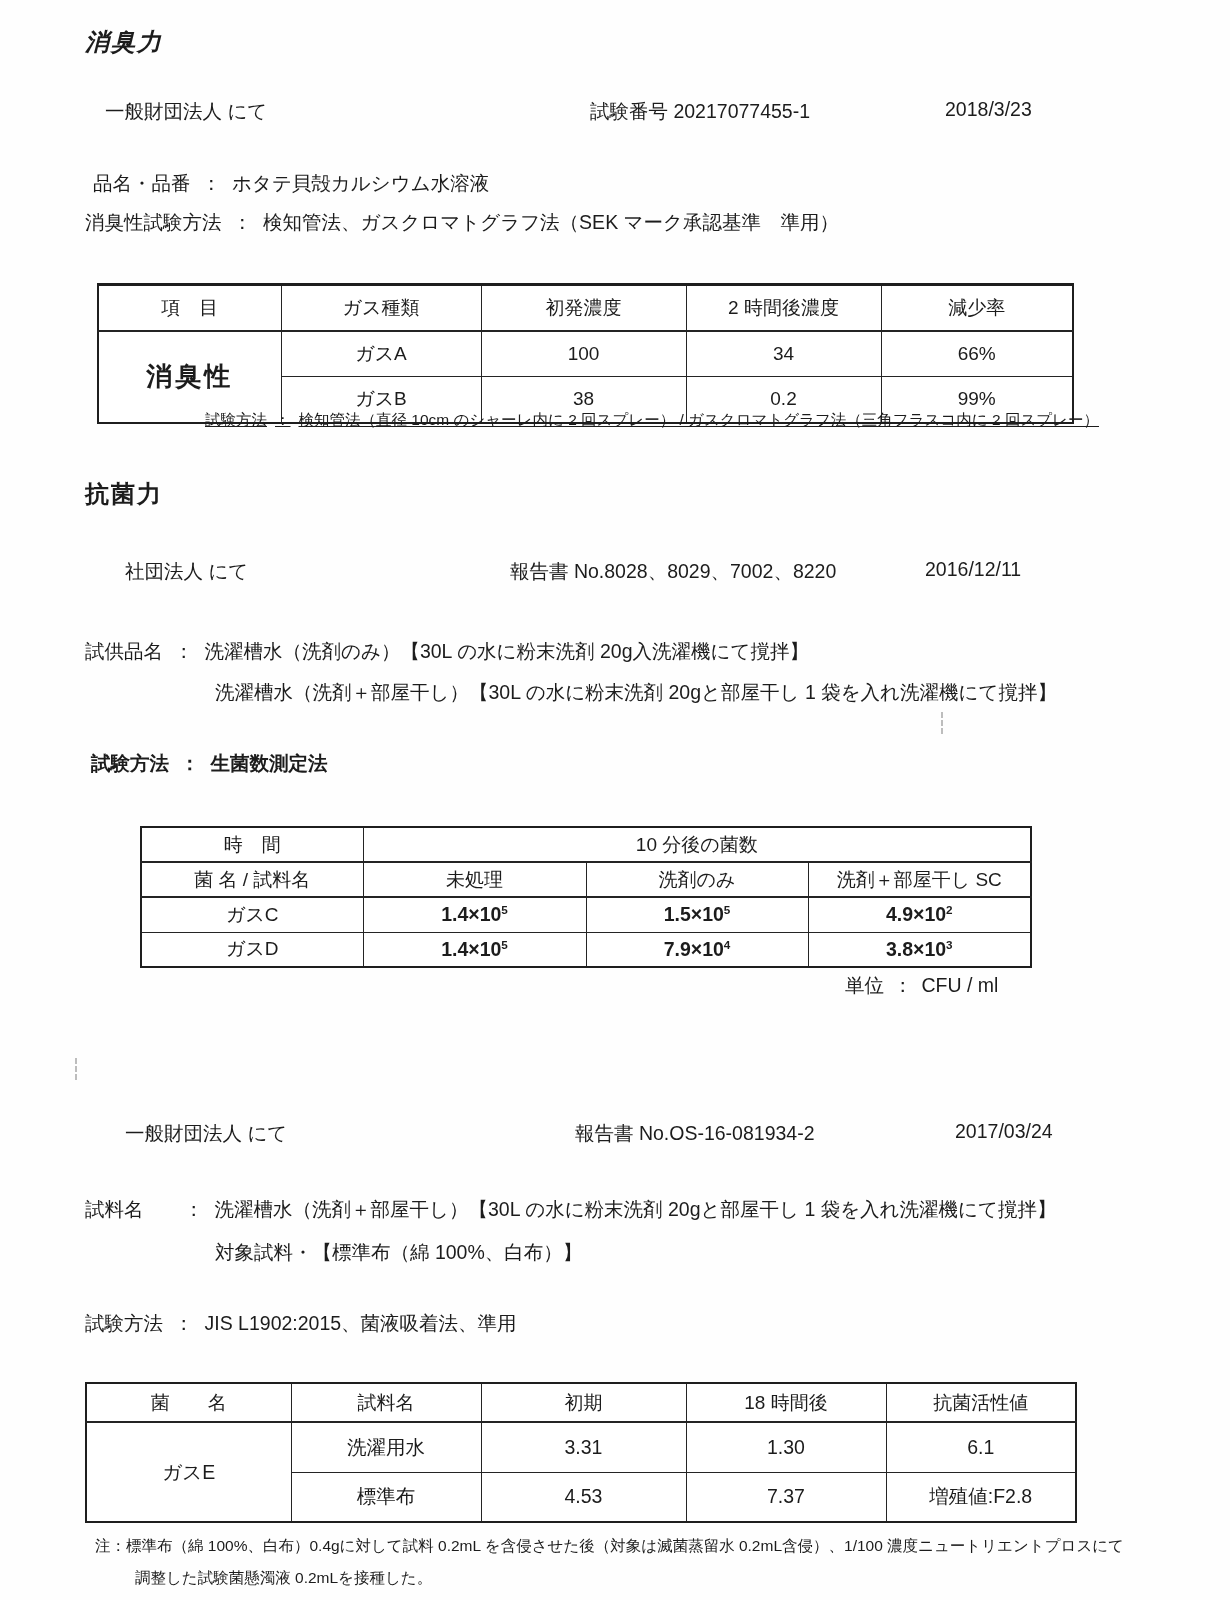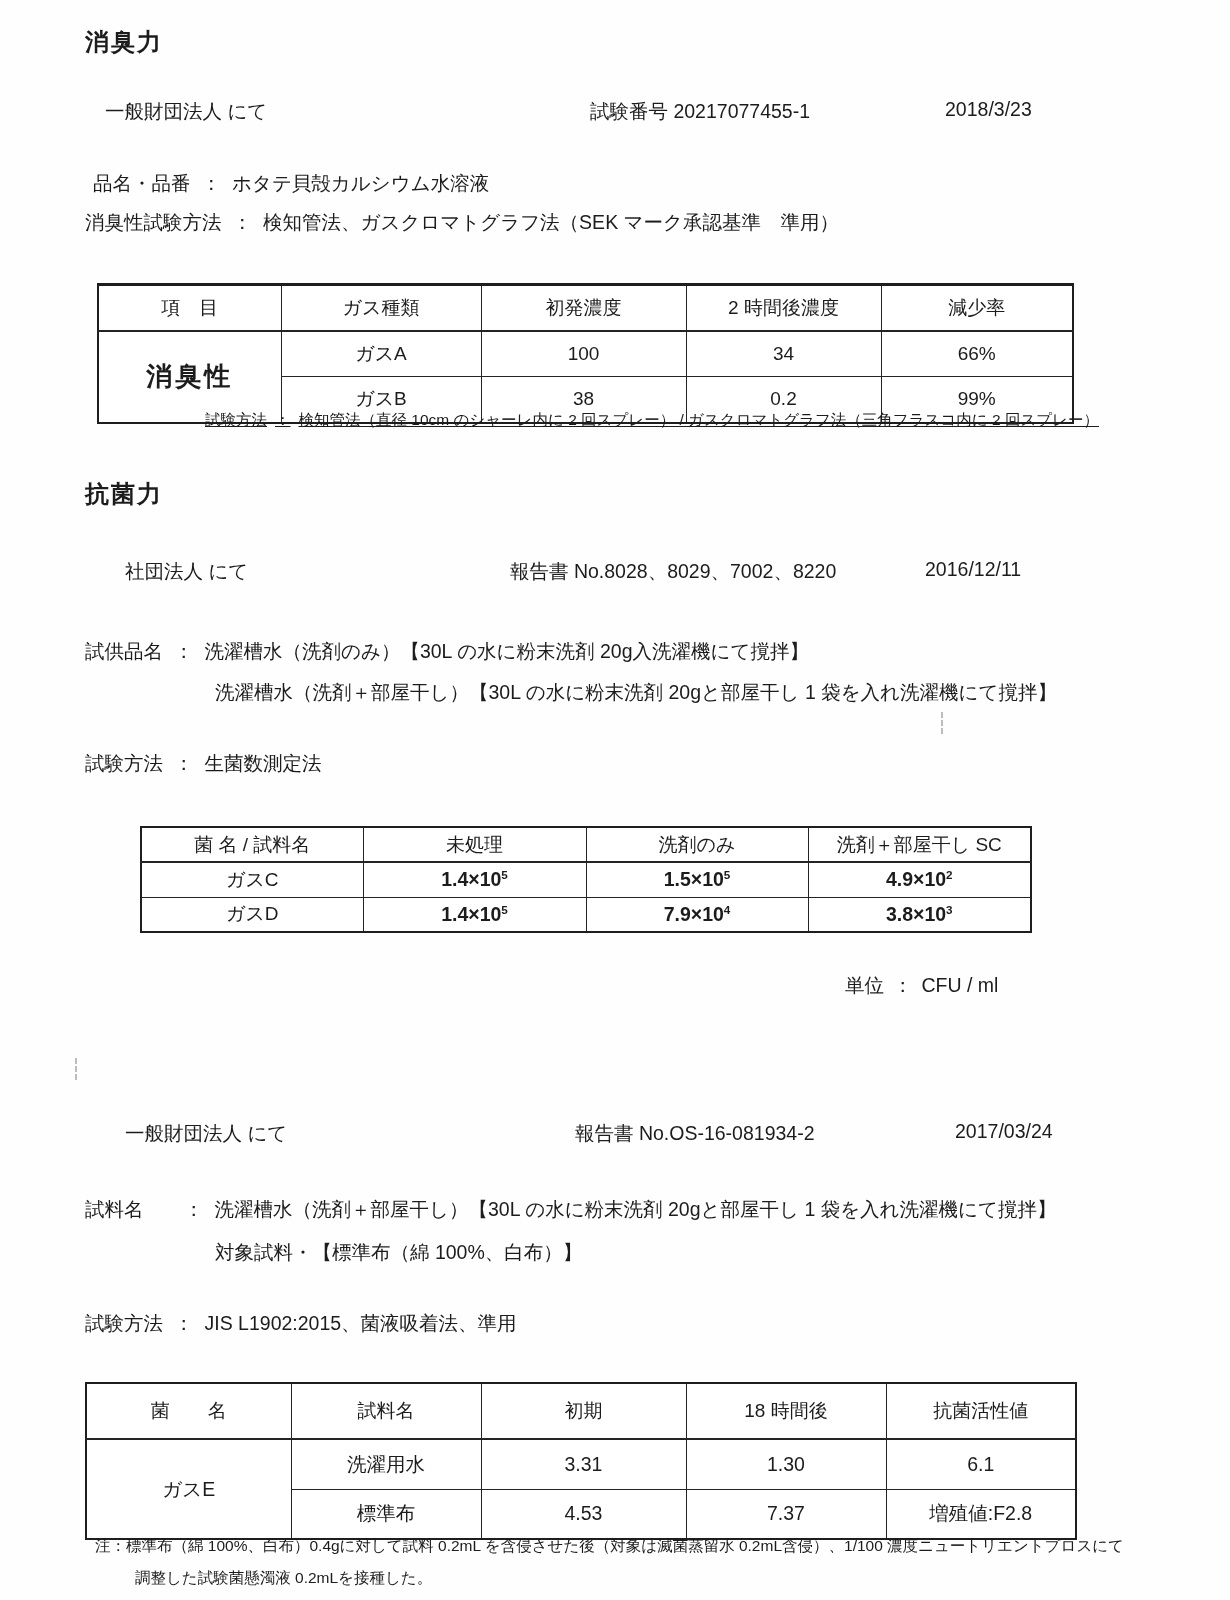--- a/index.html
+++ b/index.html
@@ -25,32 +25,32 @@
   .t1 th { border-bottom-width:2.2px; }
   .group-cell { font-size:26px; font-weight:bold; letter-spacing:3px; }
 
   .t2 { border:2.6px solid #1e1e1e; }
   .t2 th, .t2 td { height:35px; }
   .t2 tr.thick th { border-bottom-width:2.4px; }
   .t2 td.val { font-weight:bold; font-size:19.5px;margin-top:13px; }
   sup { font-size:0.6em; vertical-align:super; line-height:0; font-weight:inherit; }
 
   .t3 { border:2.8px solid #1e1e1e; }
-  .t3 th { height:56px; border-bottom-width:2.2px;margin-top:20px; }
+  .t3 th { height:39px; border-bottom-width:2.2px;margin-top:20px; }
   .t3 td { height:50px; font-size:19.5px; }
   .big-val { font-size:22px; }
 
   .artifact { position:absolute; width:0; height:22px; border-left:2px dashed #bdbdbd; }
 </style>
 </head>
 <body>
 
 <div class="page">
 
-  <div class="abs sec-title" style="left:85px; top:26px;">消臭力</div>
+  <div class="abs sec-title" style="left:85px; top:26px;font-style:italic;">消臭力</div>
 
   <div class="abs body-text" style="left:105px; top:98px;">一般財団法人 にて</div>
   <div class="abs body-text" style="left:590px; top:98px;">試験番号 20217077455-1</div>
   <div class="abs body-text" style="left:945px; top:98px;">2018/3/23</div>
 
   <div class="abs body-text" style="left:70px; top:170px;margin-left:23px;">
     <span>品名・品番</span><span class="sep">：</span><span>ホタテ貝殻カルシウム水溶液</span>
   </div>
 
   <div class="abs body-text" style="left:85px; top:209px;">
@@ -99,32 +99,36 @@
   <div class="abs body-text" style="left:510px; top:558px;">報告書 No.8028、8029、7002、8220</div>
   <div class="abs body-text" style="left:925px; top:558px;">2016/12/11</div>
 
   <div class="abs body-text" style="left:85px; top:638px;">
     <span>試供品名</span><span class="sep">：</span><span>洗濯槽水（洗剤のみ）【30L の水に粉末洗剤 20g入洗濯機にて撹拌】</span>
   </div>
   <div class="abs body-text" style="left:215px; top:679px;">洗濯槽水（洗剤＋部屋干し）【30L の水に粉末洗剤 20gと部屋干し 1 袋を入れ洗濯機にて撹拌】</div>
 
   <div class="abs artifact" style="left:941px; top:712px;"></div>
 
-  <div class="abs body-text" style="left:85px; top:750px;">
+  <div class="abs body-text" style="left:91px; top:750px;font-weight:bold;">
     <span>試験方法</span><span class="sep">：</span><span>生菌数測定法</span>
   </div>
 
   <table class="abs t2" style="left:140px; top:826px; width:890px;">
     <colgroup>
         <col style="width:222px">
         <col style="width:223px">
         <col style="width:222px">
         <col style="width:223px">
       </colgroup>
     <tbody>
+        <tr class="thick">
+      <th>時　間</th>
+      <th colspan="3">10 分後の菌数</th>
+    </tr>
     <tr class="thick">
       <th>菌 名 / 試料名</th>
       <th>未処理</th>
       <th>洗剤のみ</th>
       <th>洗剤＋部屋干し SC</th>
     </tr>
     <tr>
       <td>ガスC</td>
       <td class="val"><span>1.4×10</span><sup>5</sup></td>
       <td class="val"><span>1.5×10</span><sup>5</sup></td>

